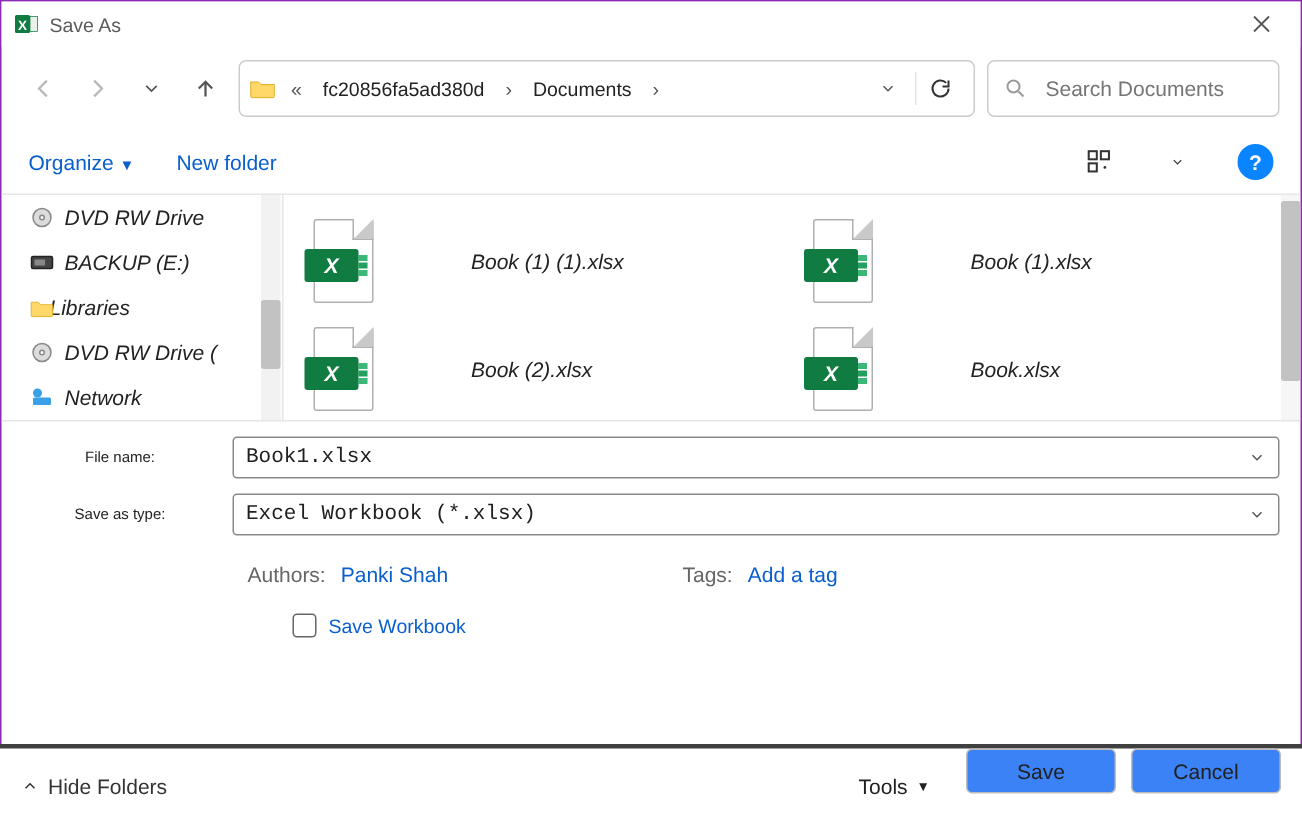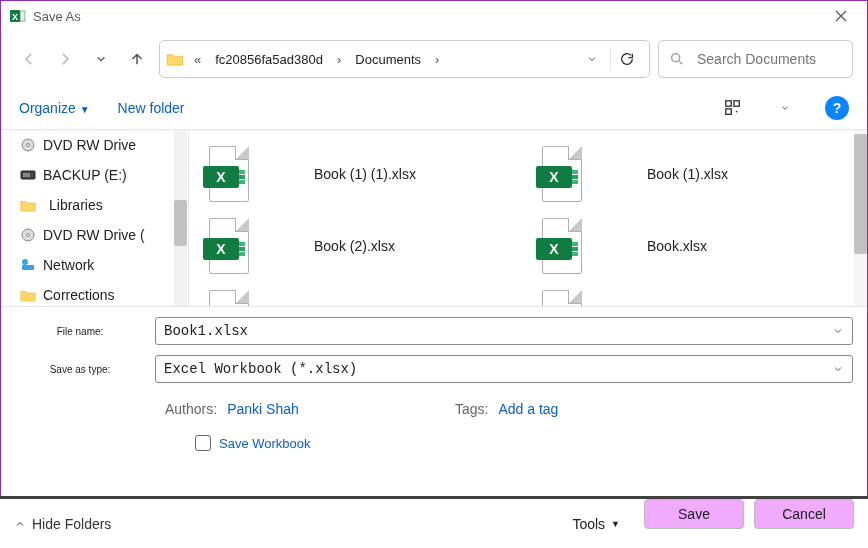--- a/index.html
+++ b/index.html
@@ -76,23 +76,24 @@
   gap: 28px;
 }
 .link-blue { color: #0a5fcf; font-size: 14px; }
 .toolrow .spacer { flex:1; }
 .view-btn { width: 24px; height: 24px; display:flex; align-items:center; justify-content:center; color:#333;}
 .help-btn { width: 24px; height:24px; border-radius:50%; background:#0a84ff; color:#fff; display:flex; align-items:center; justify-content:center; font-size:14px; font-weight:bold;}
 
 
 .main-area {
   display:flex;
-  height: 178px;
+  height: 152px;
   border-top: 1px solid #e6e6e6;
   border-bottom: 1px solid #e6e6e6;
+  font-style: italic;
 }
 .sidebar {
   width: 188px;
   border-right: 1px solid #e6e6e6;
   overflow: hidden;
   position: relative;
 }
 .side-item { height: 30px; display:flex; align-items:center; padding-left: 42px; gap: 8px; font-size: 14px; color:#222;}
 .side-item .si-icon { width: 18px; display:flex; align-items:center; justify-content:center; position:absolute; left:18px;}
 .sidebar-track { position:absolute; right:1px; top:0; bottom:0; width:13px; background:#f2f2f2;}
@@ -141,21 +142,21 @@
   bottom:0; left:0; right:0;
   height: 52px;
   border-top:3px solid #404040;
   display:flex;
   padding: 0 14px;
   background:#fff;
 }
 .footer .hide { display:flex; align-items:center; gap:6px; font-size:14px; color:#333;}
 .footer .spacer { flex:1; }
 .footer .tools { display:flex; align-items:center; gap:6px; font-size:14px; margin-right: 14px;}
-.btn { width: 100px; height: 30px; border:1px solid #bdbdbd; border-radius:4px; background:#f0abfc; display:flex; align-items:center; justify-content:center; font-size:14px; margin-left:10px;}
+.btn { width: 100px; height: 30px; border:1px solid #bdbdbd; border-radius:4px; background:#3b82f6; display:flex; align-items:center; justify-content:center; font-size:14px; margin-left:10px;}
 
 svg { display:block; }
 </style>
 </head>
 <body>
 
 <div class="titlebar">
   <span class="app-icon">
     <svg width="16" height="16" viewBox="0 0 16 16">
         <rect x="0" y="2" width="10" height="12" rx="1" fill="#107c41"></rect>
@@ -261,21 +262,21 @@
       </div>
     <div class="side-item">
         <span class="si-icon">
           <svg width="16" height="12" viewBox="0 0 16 12">
             <rect x="1" y="2" width="14" height="8" rx="1" fill="#444" stroke="#222"></rect>
             <rect x="3" y="4" width="7" height="4" fill="#888"></rect>
           </svg>
         </span>
         <span>BACKUP (E:)</span>
       </div>
-    <div class="side-item" style="padding-left:24px;">
+    <div class="side-item" style="padding-left:8px;">
         <span class="si-icon" style="left:18px;">
           <svg width="16" height="13" viewBox="0 0 20 16">
             <path d="M1 3 h6 l2 2 h10 v9 a1 1 0 0 1 -1 1 H2 a1 1 0 0 1 -1 -1 Z" fill="#ffd869" stroke="#d9a400" stroke-width="0.6"></path>
           </svg>
         </span>
         <span style="margin-left:24px;">Libraries</span>
       </div>
     <div class="side-item">
         <span class="si-icon">
           <svg width="16" height="16" viewBox="0 0 16 16">

